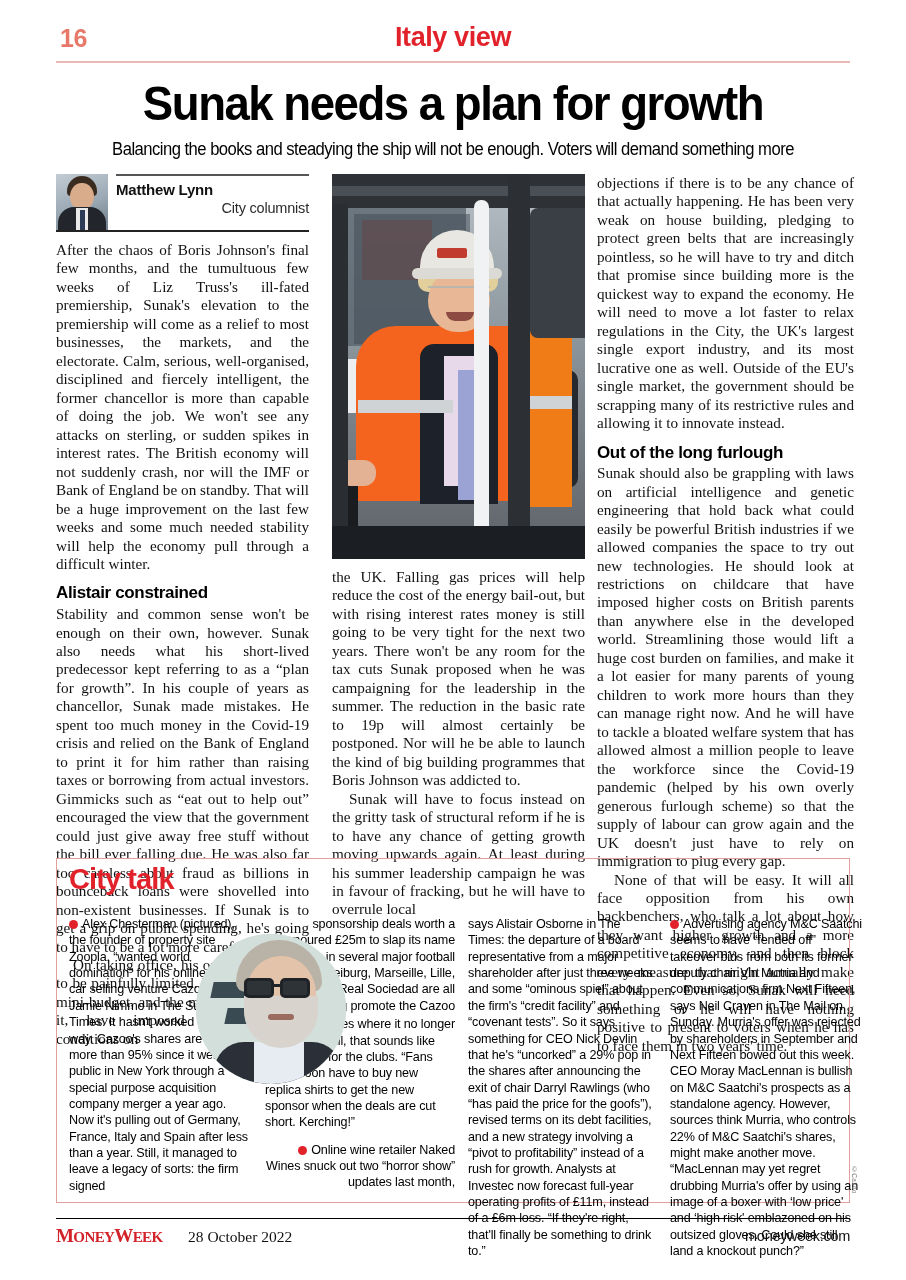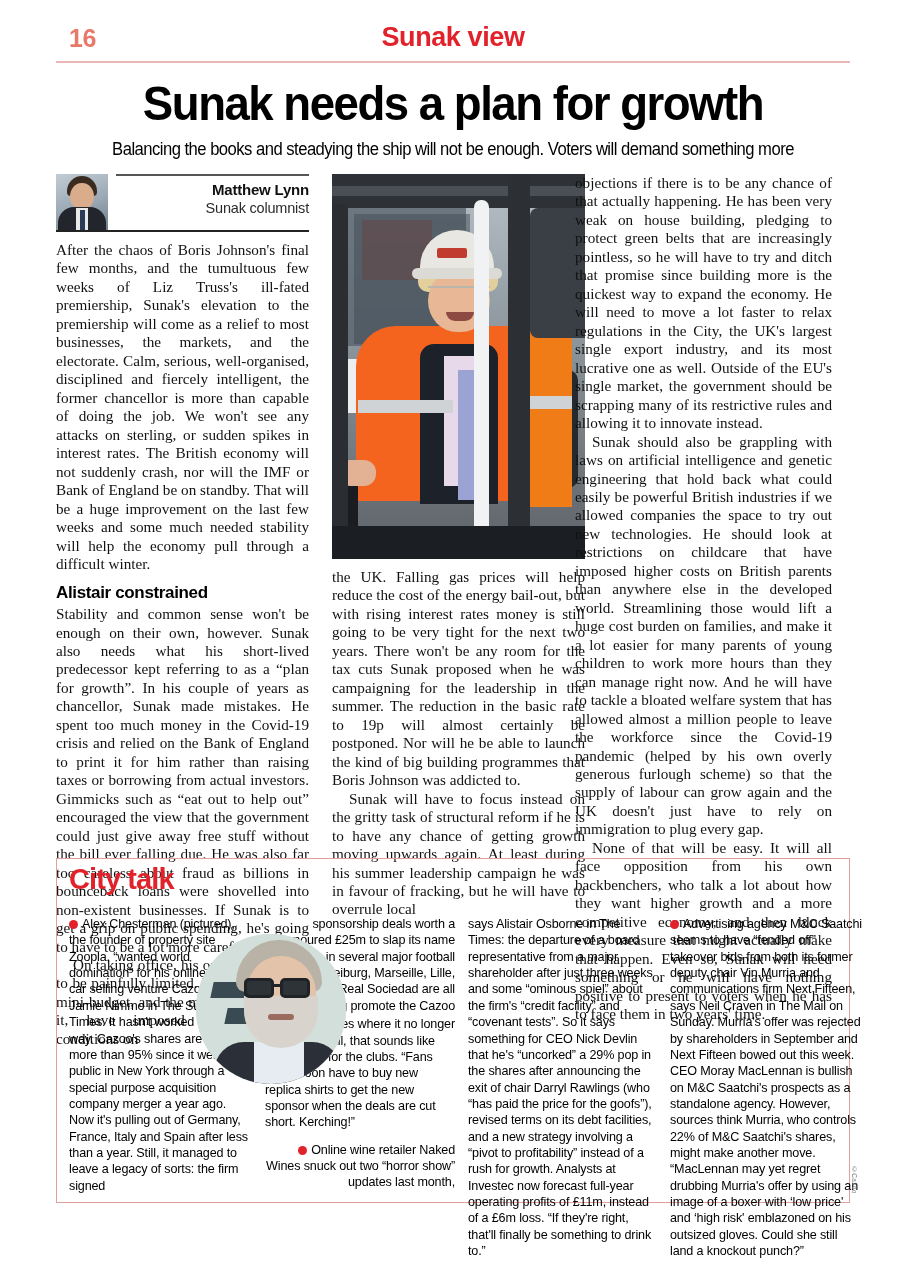--- a/index.html
+++ b/index.html
@@ -21,21 +21,21 @@
   }
 
   
   .masthead {
     position: relative;
     height: 52px;
     padding-top: 22px;
   }
   .folio {
     position: absolute;
-    left: 13px; top: 24px;
+    left: 4px; top: 24px;
     font-family: "Liberation Sans", sans-serif;
     font-size: 25px;
     font-weight: 700;
     color: #e8796a;
     letter-spacing: -0.5px;
   }
   .section-title {
     text-align: center;
     font-family: "Liberation Sans", sans-serif;
     font-size: 27px;
@@ -84,21 +84,21 @@
     width: 253px;
     font-family: "Liberation Serif", serif;
     font-size: 15.2px;
     line-height: 1.215;
     text-align: justify;
     color: #111;
     hyphens: auto;
   }
   .col1 { left: 0; }
   .col2 { left: 276px; }
-  .col3 { left: 519px; width: 257px; }
+  .col3 { left: 541px; width: 257px; }
 
   .col p { text-indent: 0; }
   .col p + p { text-indent: 17px; }
 
   .subhead {
     font-family: "Liberation Sans", sans-serif;
     font-weight: 700;
     font-size: 17px;
     letter-spacing: -0.35px;
     margin: 10px 0 1px 0;
@@ -126,21 +126,21 @@
   .bp-tie { position:absolute; left:24px; top:36px; width:5px; height:20px; background:#2b3a55; }
 
   .byline-lines {
     position: absolute;
     left: 60px; right: 0; top: 0;
     height: 58px;
   }
   .byline-rule-top { height: 1.5px; background: #555; }
   .byline-rule-bottom { position:absolute; bottom:0; left:-60px; right:0; height: 2.5px; background: #222; }
   .byline-name {
-    text-align: right;
+    text-align: left;
     font-family: "Liberation Sans", sans-serif;
     font-weight: 700;
     font-size: 15px;
     margin-top: 5px;
     letter-spacing: -0.2px;
   }
   .byline-role {
     text-align: right;
     font-family: "Liberation Sans", sans-serif;
     font-weight: 400;
@@ -329,21 +329,21 @@
     letter-spacing: -0.3px;
   }
 </style>
 </head>
 <body>
 
 <div class="page">
 
   <div class="masthead">
     <div class="folio">16</div>
-    <div class="section-title">Sunak view</div>
+    <div class="section-title">Italy view</div>
   </div>
   <div class="rule-top"></div>
 
   <div class="headline">Sunak needs a plan for growth</div>
   <div class="standfirst">Balancing the books and steadying the ship will not be enough. Voters will demand something more</div>
 
   <div class="body-area">
 
     <div class="col col1">
       <div class="byline-block">
@@ -351,21 +351,21 @@
           <div class="bp-bg"></div>
             <div class="bp-hair"></div>
             <div class="bp-face"></div>
           <div class="bp-body"></div>
             <div class="bp-shirt"></div>
             <div class="bp-tie"></div>
         </div>
         <div class="byline-lines">
           <div class="byline-rule-top"></div>
           <div class="byline-name">Matthew Lynn</div>
-          <div class="byline-role">Sunak columnist</div>
+          <div class="byline-role">City columnist</div>
           <div class="byline-rule-bottom"></div>
         </div>
       </div>
       <p>After the chaos of Boris Johnson's final few months, and the tumultuous few weeks of Liz Truss's ill-fated premiership, Sunak's elevation to the premiership will come as a relief to most businesses, the markets, and the electorate. Calm, serious, well-organised, disciplined and fiercely intelligent, the former chancellor is more than capable of doing the job. We won't see any attacks on sterling, or sudden spikes in interest rates. The British economy will not suddenly crash, nor will the IMF or Bank of England be on standby. That will be a huge improvement on the last few weeks and some much needed stability will help the economy pull through a difficult winter.</p>
       <div class="subhead">Alistair constrained</div>
       <p>Stability and common sense won't be enough on their own, however. Sunak also needs what his short-lived predecessor kept referring to as a “plan for growth”. In his couple of years as chancellor, Sunak made mistakes. He spent too much money in the Covid-19 crisis and relied on the Bank of England to print it for him rather than raising taxes or borrowing from actual investors. Gimmicks such as “eat out to help out” encouraged the view that the government could just give away free stuff without the bill ever falling due. He was also far too careless about fraud as billions in bounceback loans were shovelled into non-existent businesses. If Sunak is to get a grip on public spending, he's going to have to be a lot more careful than that.</p>
       <p>On taking office, his options are going to be painfully limited. Truss's disastrous mini-budget, and the markets' reaction to it, have imposed tough financial conditions on</p>
     </div>
 
     <div class="col col2">
@@ -401,20 +401,21 @@
         <div class="ph-door"></div>
         <div class="ph-floor"></div>
 
       </div>
       <p>the UK. Falling gas prices will help reduce the cost of the energy bail-out, but with rising interest rates money is still going to be very tight for the next two years. There won't be any room for the tax cuts Sunak proposed when he was campaigning for the leadership in the summer. The reduction in the basic rate to 19p will almost certainly be postponed. Nor will he be able to launch the kind of big building programmes that Boris Johnson was addicted to.</p>
       <p>Sunak will have to focus instead on the gritty task of structural reform if he is to have any chance of getting growth moving upwards again. At least during his summer leadership campaign he was in favour of fracking, but he will have to overrule local</p>
     </div>
 
     <div class="col col3">
       <p>objections if there is to be any chance of that actually happening. He has been very weak on house building, pledging to protect green belts that are increasingly pointless, so he will have to try and ditch that promise since building more is the quickest way to expand the economy. He will need to move a lot faster to relax regulations in the City, the UK's largest single export industry, and its most lucrative one as well. Outside of the EU's single market, the government should be scrapping many of its restrictive rules and allowing it to innovate instead.</p>
+      <div class="subhead">Out of the long furlough</div>
       <p>Sunak should also be grappling with laws on artificial intelligence and genetic engineering that hold back what could easily be powerful British industries if we allowed companies the space to try out new technologies. He should look at restrictions on childcare that have imposed higher costs on British parents than anywhere else in the developed world. Streamlining those would lift a huge cost burden on families, and make it a lot easier for many parents of young children to work more hours than they can manage right now. And he will have to tackle a bloated welfare system that has allowed almost a million people to leave the workforce since the Covid-19 pandemic (helped by his own overly generous furlough scheme) so that the supply of labour can grow again and the UK doesn't just have to rely on immigration to plug every gap.</p>
       <p>None of that will be easy. It will all face opposition from his own backbenchers, who talk a lot about how they want higher growth and a more competitive economy, and then block every measure that might actually make that happen. Even so, Sunak will need something or he will have nothing positive to present to voters when he has to face them in two years' time.</p>
     </div>
   </div>
 
   <div class="citytalk">
     <div class="ct-title">City talk</div>
 
     <div class="ct-cols">
 
@@ -455,14 +456,19 @@
       <div class="ct-col ct-c4">
         <div class="ct-para">
           <span class="bullet"></span><span>Advertising agency M&amp;C Saatchi seems to have “fended off” takeover bids from both its former deputy chair Vin Murria and communications firm Next Fifteen, says Neil Craven in The Mail on Sunday. Murria's offer was rejected by shareholders in September and Next Fifteen bowed out this week. CEO Moray MacLennan is bullish on M&amp;C Saatchi's prospects as a standalone agency. However, sources think Murria, who controls 22% of M&amp;C Saatchi's shares, might make another move. “MacLennan may yet regret drubbing Murria's offer by using an image of a boxer with ‘low price' and ‘high risk' emblazoned on his outsized gloves. Could she still land a knockout punch?”</span>
         </div>
       </div>
 
     </div>
     <div class="ct-credit">©Cazoo</div>
   </div>
 
+  <div class="footer">
+    <div class="fl"><span>M</span><span class="small">ONEY</span><span>W</span><span class="small">EEK</span></div>
+    <div class="fdate">28 October 2022</div>
+    <div class="fsite">moneyweek.com</div>
+  </div>
 
 </div>
 
 </body></html>

